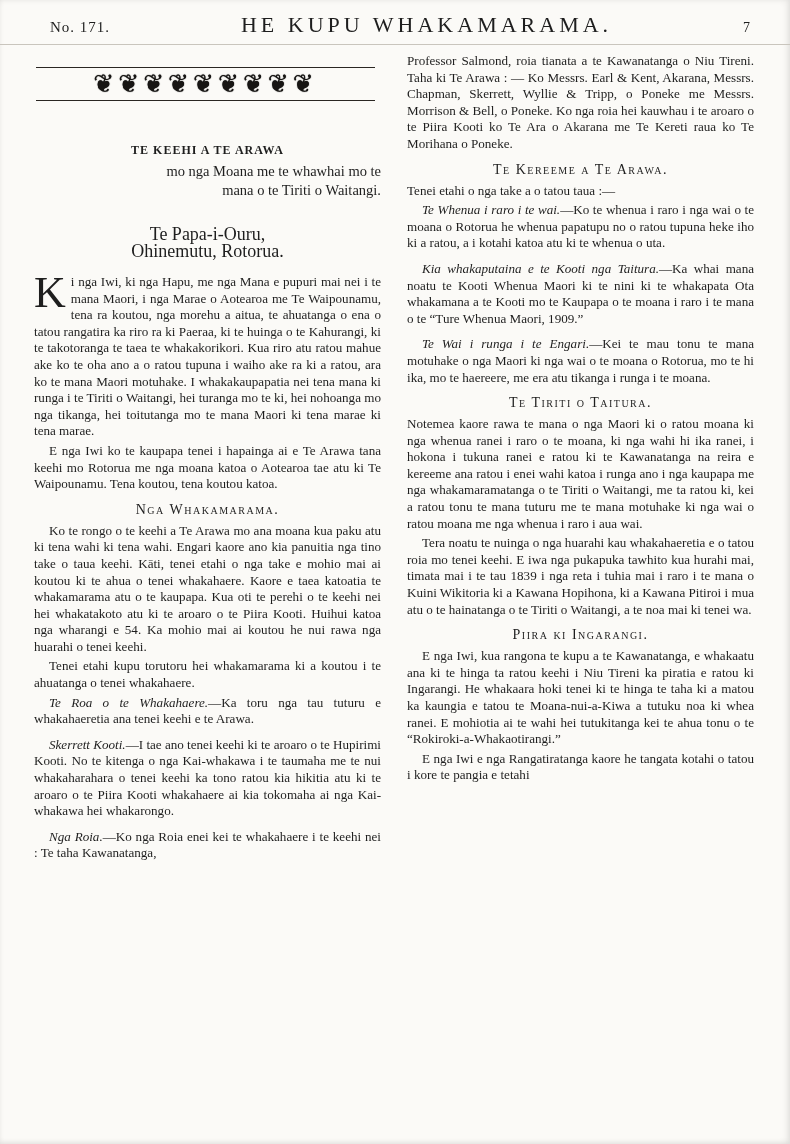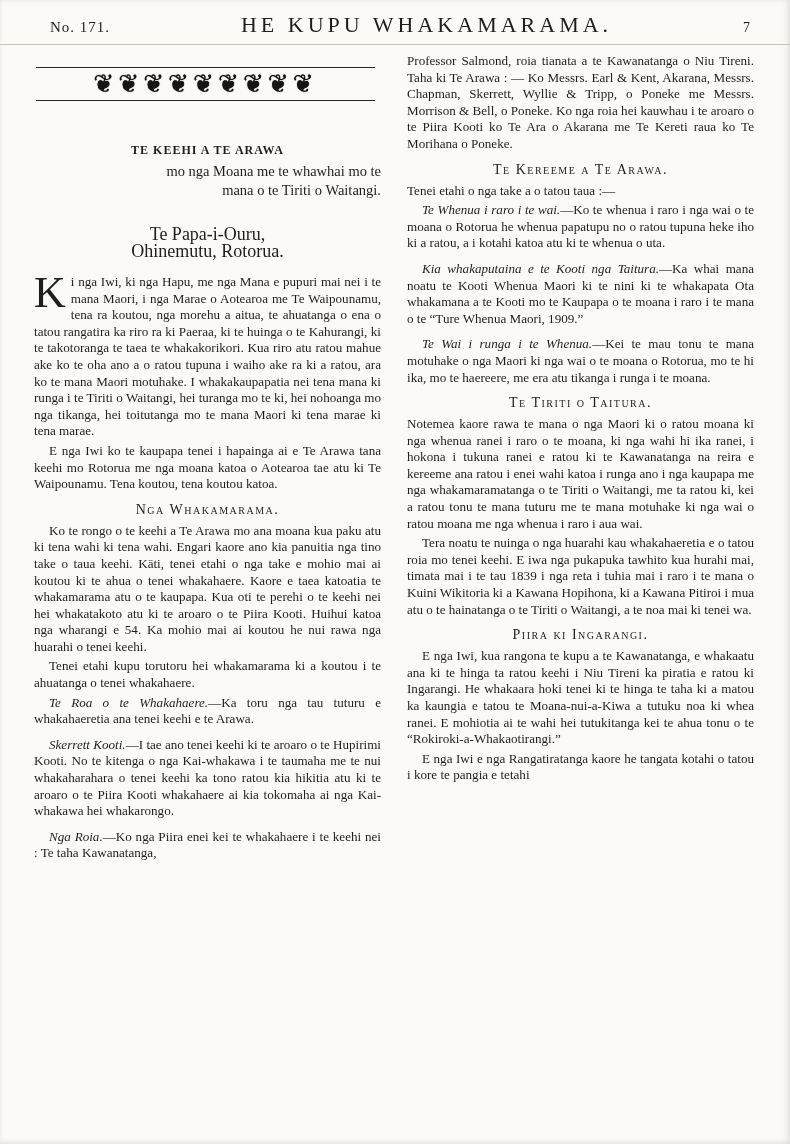--- a/index.html
+++ b/index.html
@@ -120,41 +120,41 @@
       <p class="indent">Tenei etahi kupu torutoru hei whakamarama ki a koutou i te ahuatanga o tenei whakahaere.</p>
 
       <p class="indent"><span class="lead">Te Roa o te Whakahaere.</span><span>—Ka toru nga tau tuturu e whakahaeretia ana tenei keehi e te Arawa.</span></p>
 
       <div class="sp"></div>
 
       <p class="indent"><span class="lead">Skerrett Kooti.</span><span>—I tae ano tenei keehi ki te aroaro o te Hupirimi Kooti.  No te kitenga o nga Kai-whakawa i te taumaha me te nui whakaharahara o tenei keehi ka tono ratou kia hikitia atu ki te aroaro o te Piira Kooti whakahaere ai kia tokomaha ai nga Kai-whakawa hei whakarongo.</span></p>
 
       <div class="sp"></div>
 
-      <p class="indent"><span class="lead">Nga Roia.</span><span>—Ko nga Piira enei kei te whakahaere i te keehi nei : Te taha Kawanatanga,</span></p>
+      <p class="indent"><span class="lead">Nga Roia.</span><span>—Ko nga Roia enei kei te whakahaere i te keehi nei : Te taha Kawanatanga,</span></p>
 
     </div>
 
     <div class="col">
 
       <p>Professor Salmond, roia tianata a te Kawanatanga o Niu Tireni.  Taha ki Te Arawa : — Ko Messrs. Earl &amp; Kent, Akarana, Messrs. Chapman, Skerrett, Wyllie &amp; Tripp, o Poneke me Messrs. Morrison &amp; Bell, o Poneke.  Ko nga roia hei kauwhau i te aroaro o te Piira Kooti ko Te Ara o Akarana me Te Kereti raua ko Te Morihana o Poneke.</p>
 
       <div class="sect">Te Kereeme a Te Arawa.</div>
 
       <p>Tenei etahi o nga take a o tatou taua :—</p>
 
       <p class="indent"><span class="lead">Te Whenua i raro i te wai.</span><span>—Ko te whenua i raro i nga wai o te moana o Rotorua he whenua papatupu no o ratou tupuna heke iho ki a ratou, a i kotahi katoa atu ki te whenua o uta.</span></p>
 
       <div class="sp"></div>
 
       <p class="indent"><span class="lead">Kia whakaputaina e te Kooti nga Taitura.</span><span>—Ka whai mana noatu te Kooti Whenua Maori ki te nini ki te whakapata Ota whakamana a te Kooti mo te Kaupapa o te moana i raro i te mana o te “Ture Whenua Maori, 1909.”</span></p>
 
       <div class="sp"></div>
 
-      <p class="indent"><span class="lead">Te Wai i runga i te Whenua.</span><span>—Kei te mau tonu te mana motuhake o nga Maori ki nga wai o te moana o Rotorua, mo te hi ika, mo te haereere, me era atu tikanga i runga i te moana.</span></p>
+      <p class="indent"><span class="lead">Te Wai i runga i te Engari.</span><span>—Kei te mau tonu te mana motuhake o nga Maori ki nga wai o te moana o Rotorua, mo te hi ika, mo te haereere, me era atu tikanga i runga i te moana.</span></p>
 
       <div class="sect">Te Tiriti o Taitura.</div>
 
       <p>Notemea kaore rawa te mana o nga Maori ki o ratou moana ki nga whenua ranei i raro o te moana, ki nga wahi hi ika ranei, i hokona i tukuna ranei e ratou ki te Kawanatanga na reira e kereeme ana ratou i enei wahi katoa i runga ano i nga kaupapa me nga whakamaramatanga o te Tiriti o Waitangi, me ta ratou ki, kei a ratou tonu te mana tuturu me te mana motuhake ki nga wai o ratou moana me nga whenua i raro i aua wai.</p>
       <p class="indent">Tera noatu te nuinga o nga huarahi kau whakahaeretia e o tatou roia mo tenei keehi.  E iwa nga pukapuka tawhito kua hurahi mai, timata mai i te tau 1839 i nga reta i tuhia mai i raro i te mana o Kuini Wikitoria ki a Kawana Hopihona, ki a Kawana Pitiroi i mua atu o te hainatanga o te Tiriti o Waitangi, a te noa mai ki tenei wa.</p>
 
       <div class="sect">Piira ki Ingarangi.</div>
 
       <p class="indent">E nga Iwi, kua rangona te kupu a te Kawanatanga, e whakaatu ana ki te hinga ta ratou keehi i Niu Tireni ka piratia e ratou ki Ingarangi.  He whakaara hoki tenei ki te hinga te taha ki a matou ka kaungia e tatou te Moana-nui-a-Kiwa a tutuku noa ki whea ranei.  E mohiotia ai te wahi hei tutukitanga kei te ahua tonu o te “Rokiroki-a-Whakaotirangi.”</p>
       <p class="indent">E nga Iwi e nga Rangatiratanga kaore he tangata kotahi o tatou i kore te pangia e tetahi</p>

